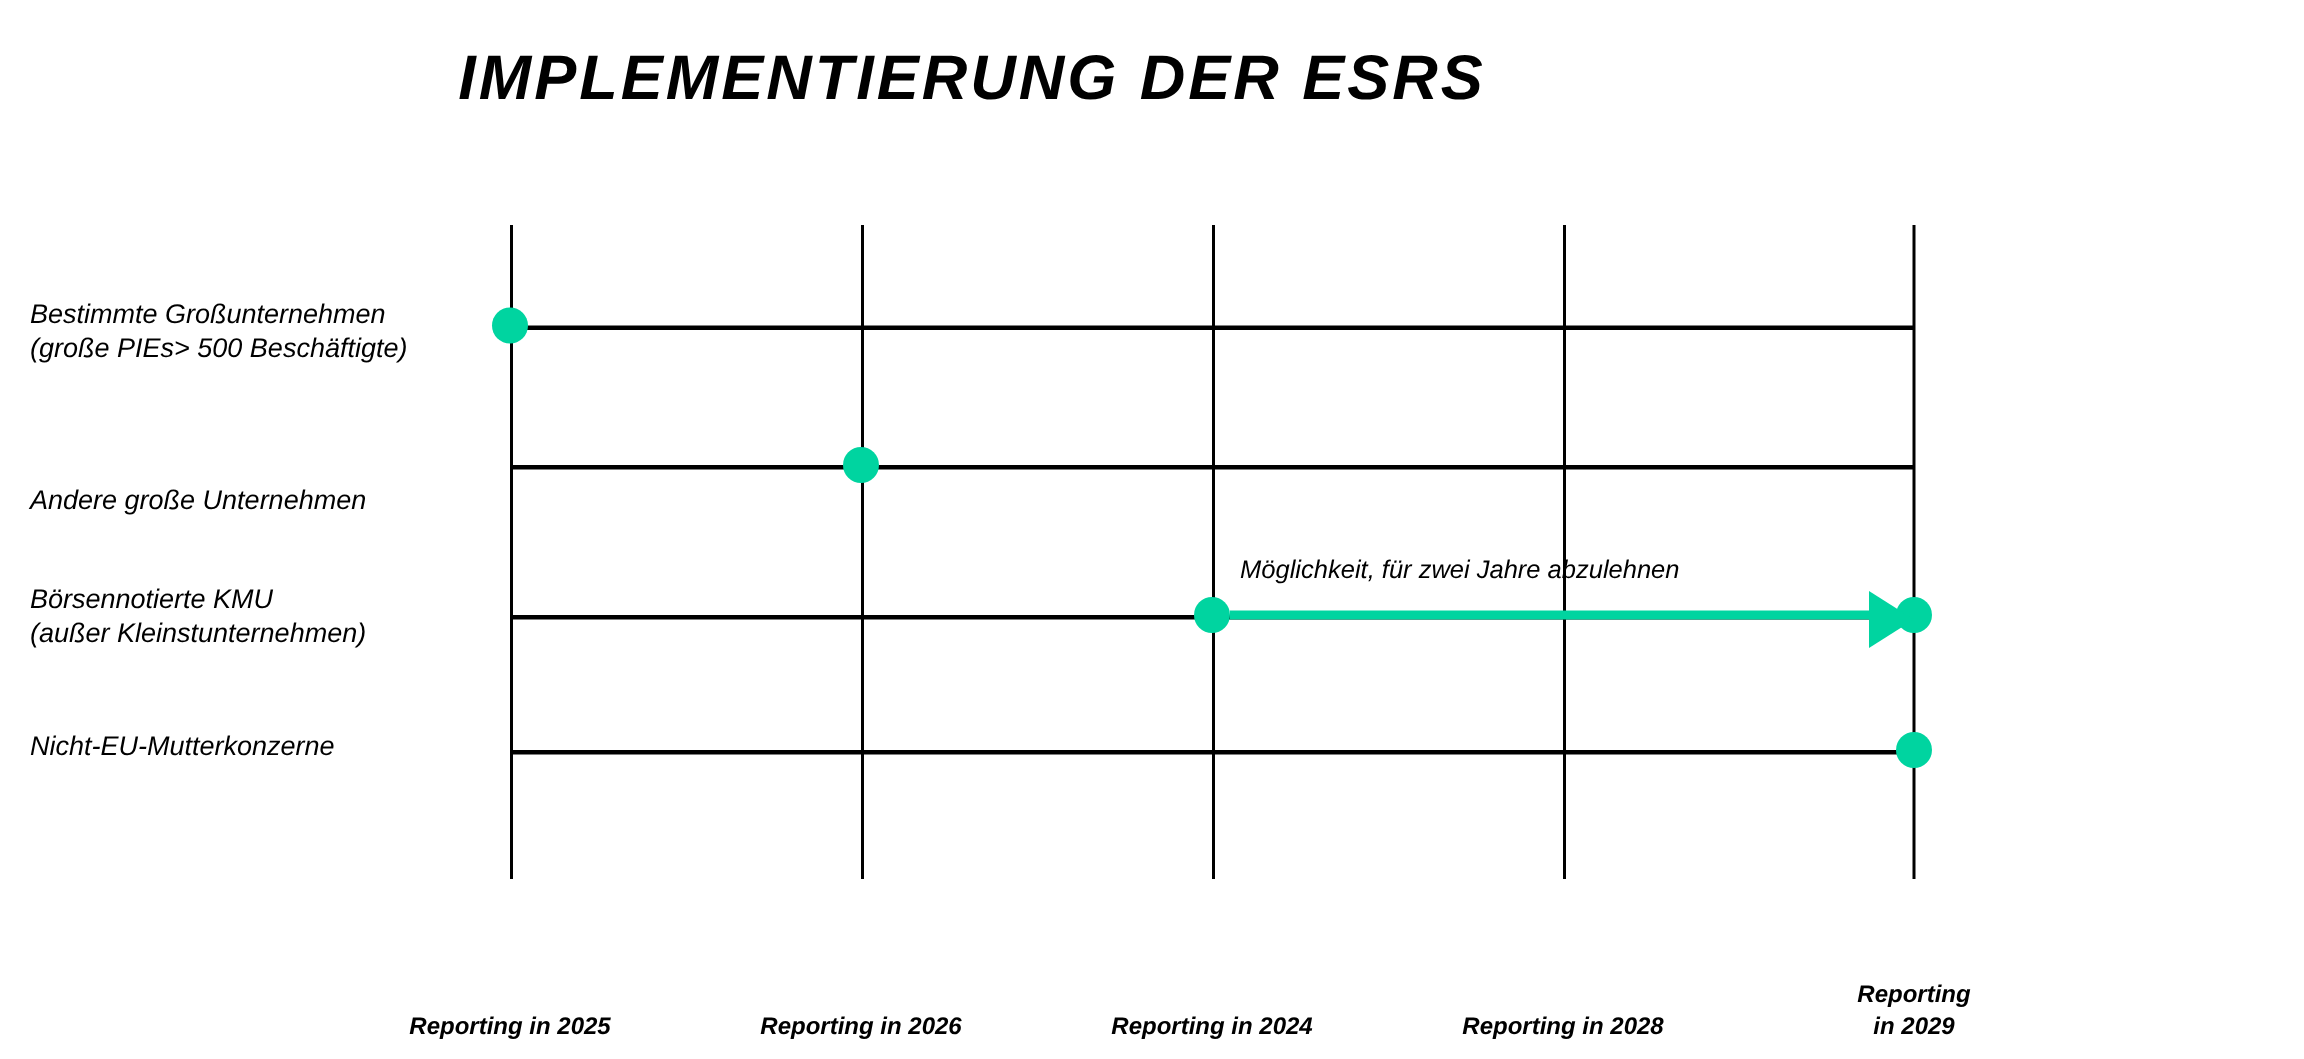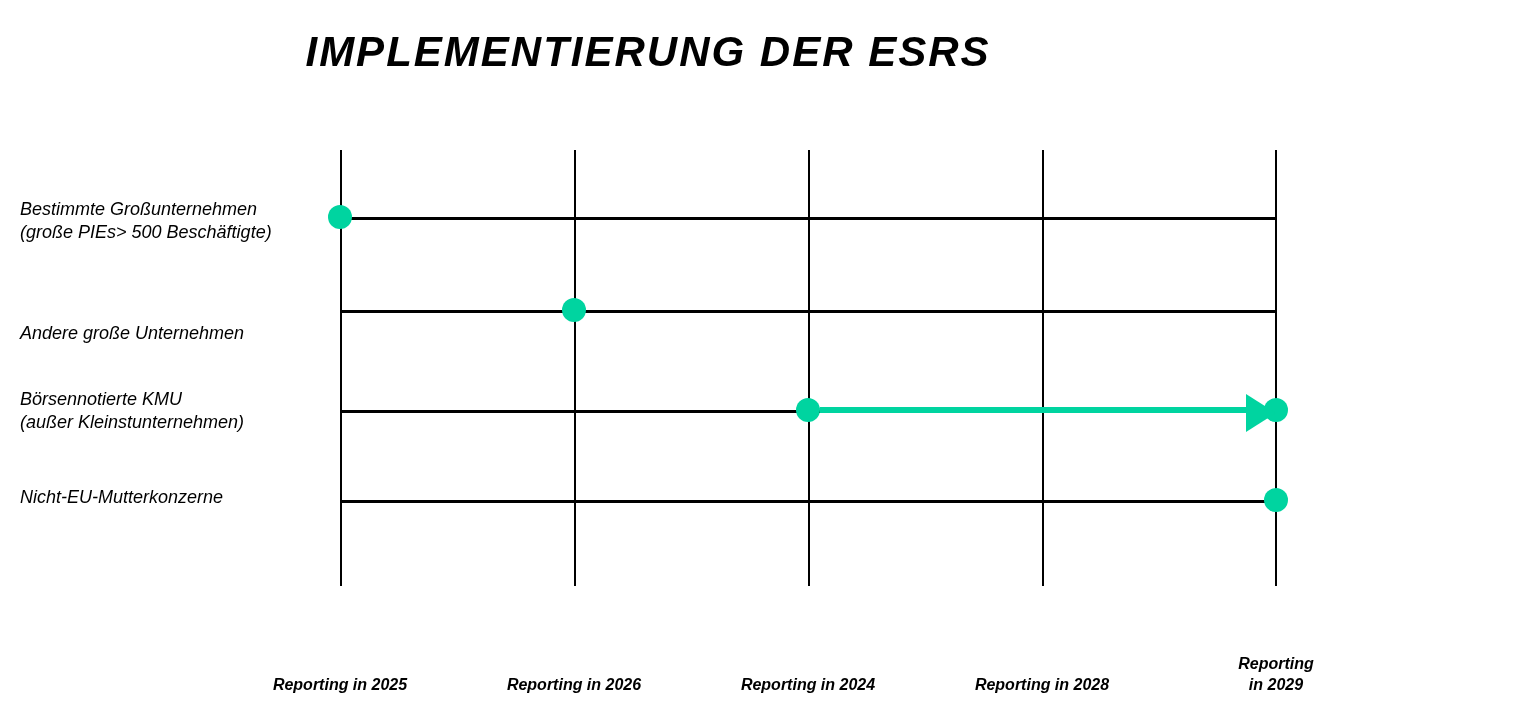--- a/index.html
+++ b/index.html
@@ -195,20 +195,21 @@
         left: calc(100% - 30px);
         top: calc(300px - 16px);
         width: 0;
         height: 0;
         border-top: 19px solid transparent;
         border-bottom: 19px solid transparent;
         border-left: 30px solid #00d4a0;
         z-index: 10;
       "></div>
 
+      <div class="possibility-text" style="left: 52%; top: 260px;">Möglichkeit, für zwei Jahre abzulehnen</div>
 
       <div class="reporting-label" style="left: 0%; margin-top: 32px;">Reporting
 in 2025</div>
       <div class="reporting-label" style="left: 25%;">Reporting
 in 2026</div>
       <div class="reporting-label" style="left: 50%;">Reporting
 in 2024</div>
       <div class="reporting-label" style="left: 75%; text-align: center;">Reporting
 in 2028</div>
       <div class="reporting-label" style="left: 100%;">Reporting

